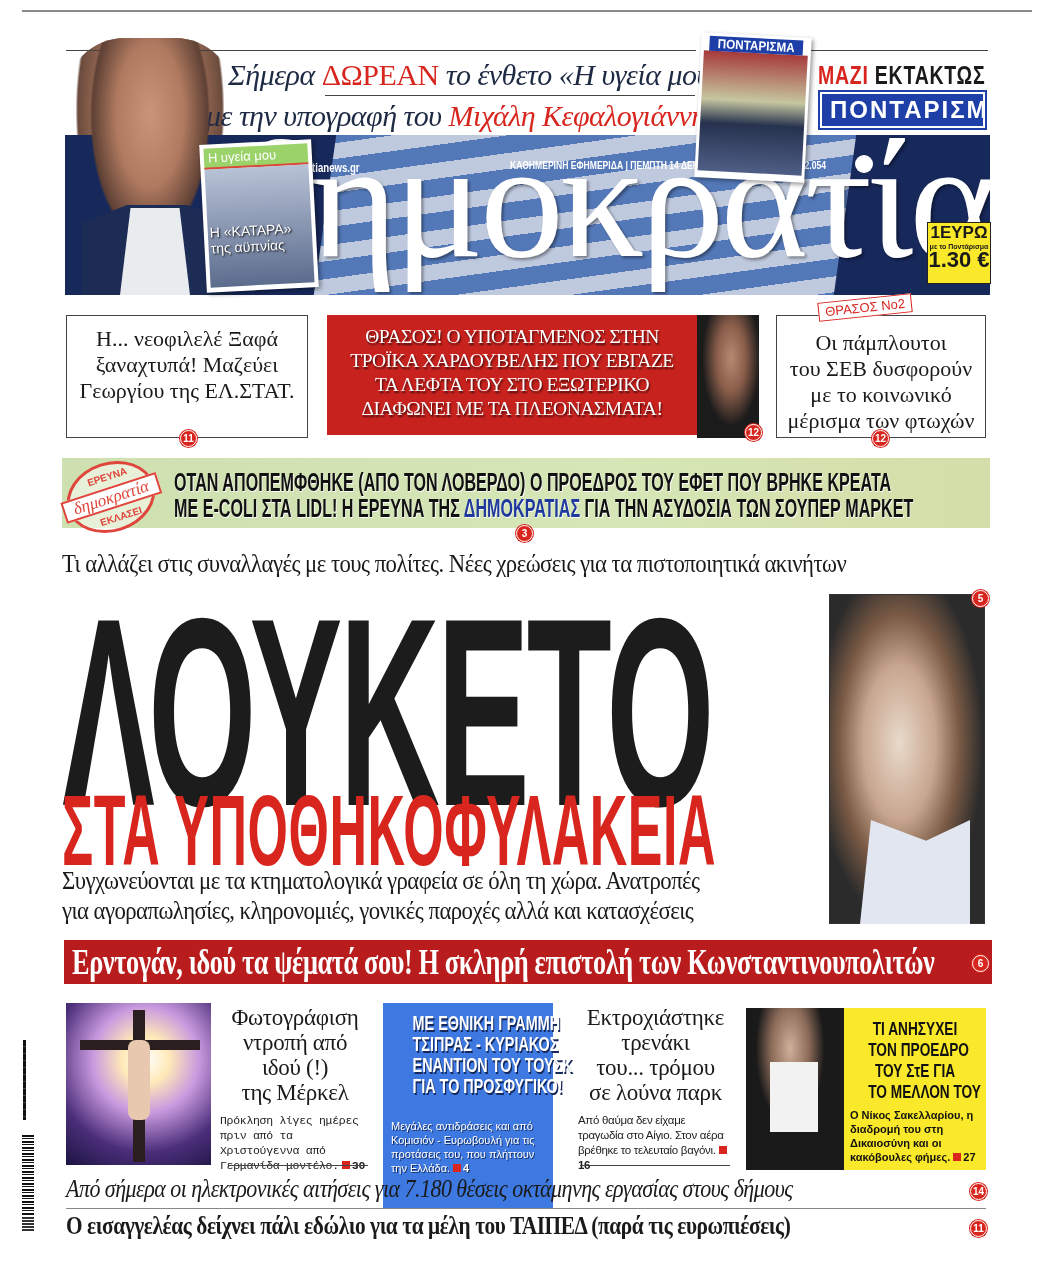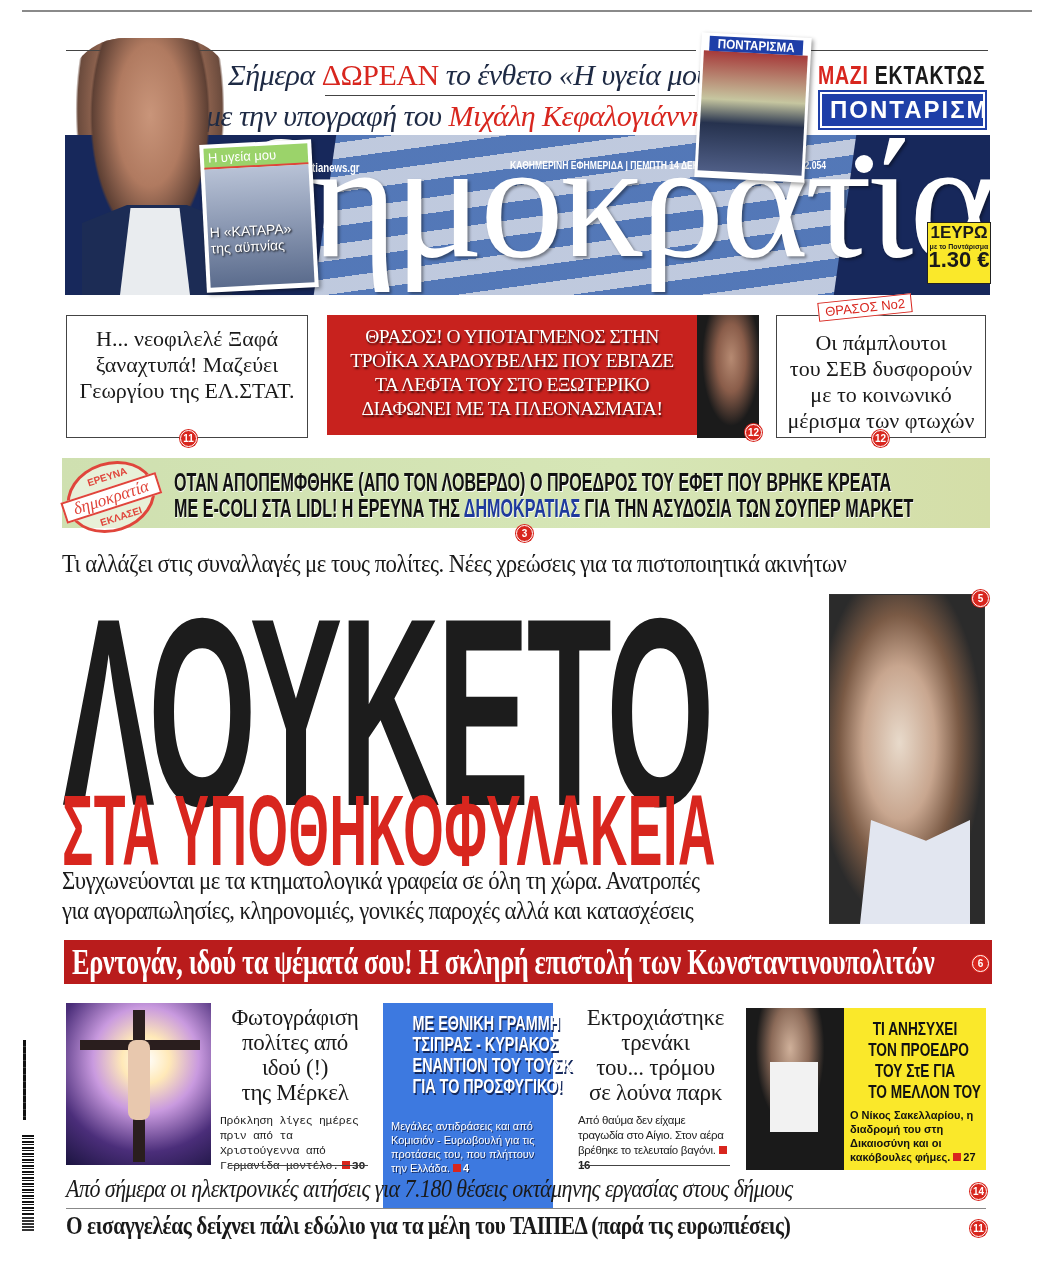--- a/index.html
+++ b/index.html
@@ -224,21 +224,21 @@
   <div class="abs black-bar-text" style="left:8px;top:0;">Ερντογάν, ιδού τα ψέματά σου! Η σκληρή επιστολή των Κωνσταντινουπολιτών</div>
 </div>
 <div class="abs badge" style="left:972px;top:955px;">6</div>
 
 <div class="abs cross-img"></div>
 <div class="abs cross-v"></div>
 <div class="abs cross-h"></div>
 <div class="abs cross-fig"></div>
 <div class="abs" style="left:220px;top:1005px;width:150px;">
   <div class="small-hed">Φωτογράφιση</div>
-  <div class="small-hed">πολίτες από</div>
+  <div class="small-hed">ντροπή από</div>
   <div class="small-hed">ιδού (!)</div>
   <div class="small-hed">της Μέρκελ</div>
   <div class="small-body" style="margin-top:8px;font-family:Liberation Mono, monospace;">
     <span>Πρόκληση λίγες ημέρες πριν από τα Χριστούγεννα από Γερμανίδα μοντέλο.</span><span class="pg"></span><span class="pgnum">30</span>
   </div>
 </div>
 <div class="abs thin-rule" style="left:228px;top:1165px;width:140px;"></div>
 
 <div class="abs blue-box">
   <div class="bhed">ΜΕ ΕΘΝΙΚΗ ΓΡΑΜΜΗ</div>

